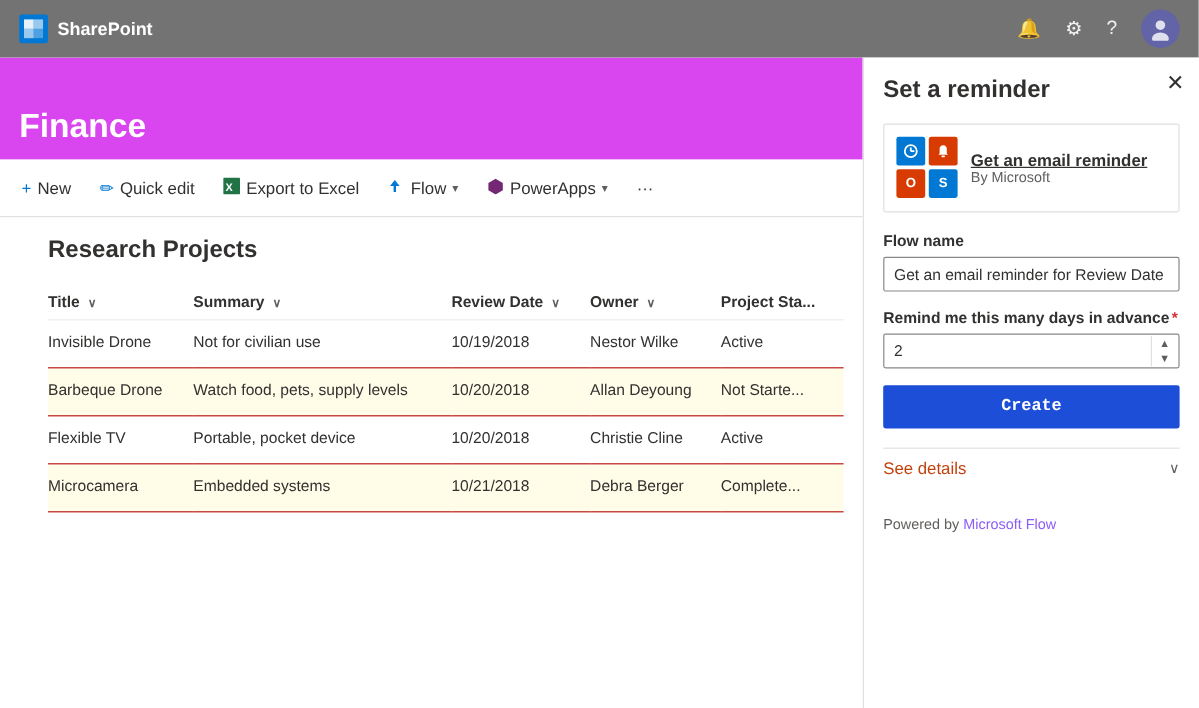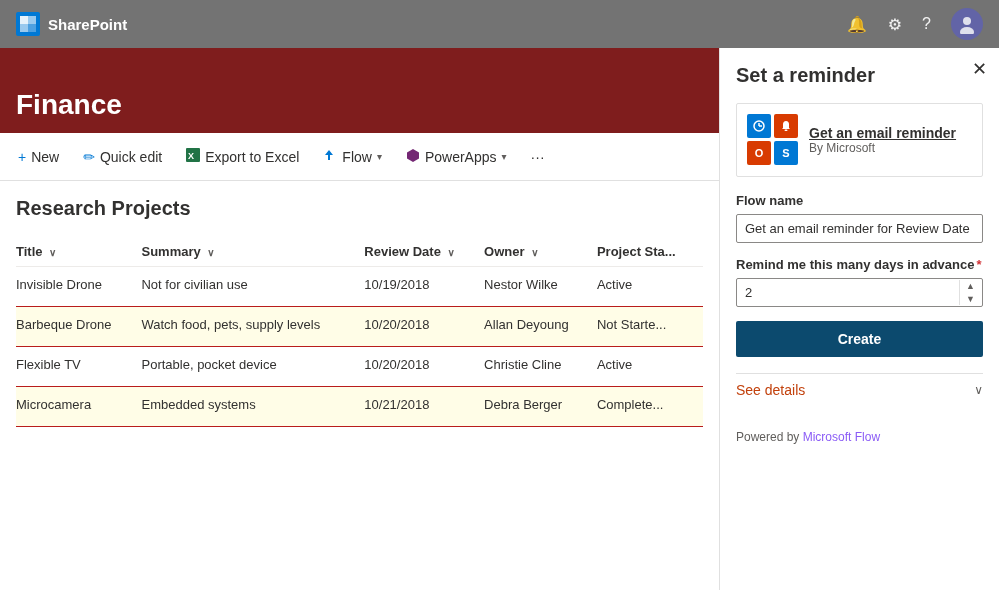--- a/index.html
+++ b/index.html
@@ -68,21 +68,21 @@
     
     .content-area {
       flex: 1;
       display: flex;
       flex-direction: column;
       overflow: hidden;
     }
 
     
     .page-header {
-      background: #7f1d1d;
+      background: #d946ef;
       height: 85px;
       display: flex;
       align-items: flex-end;
       padding: 0 32px 12px 16px;
     }
     .page-title {
       font-size: 28px;
       font-weight: 600;
       color: #fff;
     }
@@ -114,20 +114,21 @@
     .toolbar-btn .excel-icon { color: #217346; }
     .toolbar-btn .flow-icon { color: #0078d4; }
     .toolbar-btn .powerapps-icon { color: #742774; }
     .chevron { font-size: 10px; color: #605e5c; }
 
     
     .list-area {
       flex: 1;
       overflow-y: auto;
       padding: 16px 16px 0 16px;
+      margin-left: 24px;
     }
     .list-title {
       font-size: 20px;
       font-weight: 600;
       color: #323130;
       margin-bottom: 16px;
     }
 
     
     .data-table {
@@ -278,30 +279,30 @@
       display: flex;
       align-items: center;
       justify-content: center;
       font-size: 9px;
       color: #605e5c;
     }
 
     
     .create-btn {
       width: 100%;
-      background: #0c4a6e;
+      background: #1d4ed8;
       color: #fff;
       border: none;
       border-radius: 2px;
       padding: 10px;
       font-size: 14px;
       font-weight: 600;
       cursor: pointer;
       margin-bottom: 16px;
-      font-family: Liberation Sans, sans-serif;
+      font-family: Liberation Mono, monospace;
     }
 
     
     .see-details {
       display: flex;
       align-items: center;
       justify-content: space-between;
       cursor: pointer;
       padding: 8px 0;
       border-top: 1px solid #e0e0e0;

